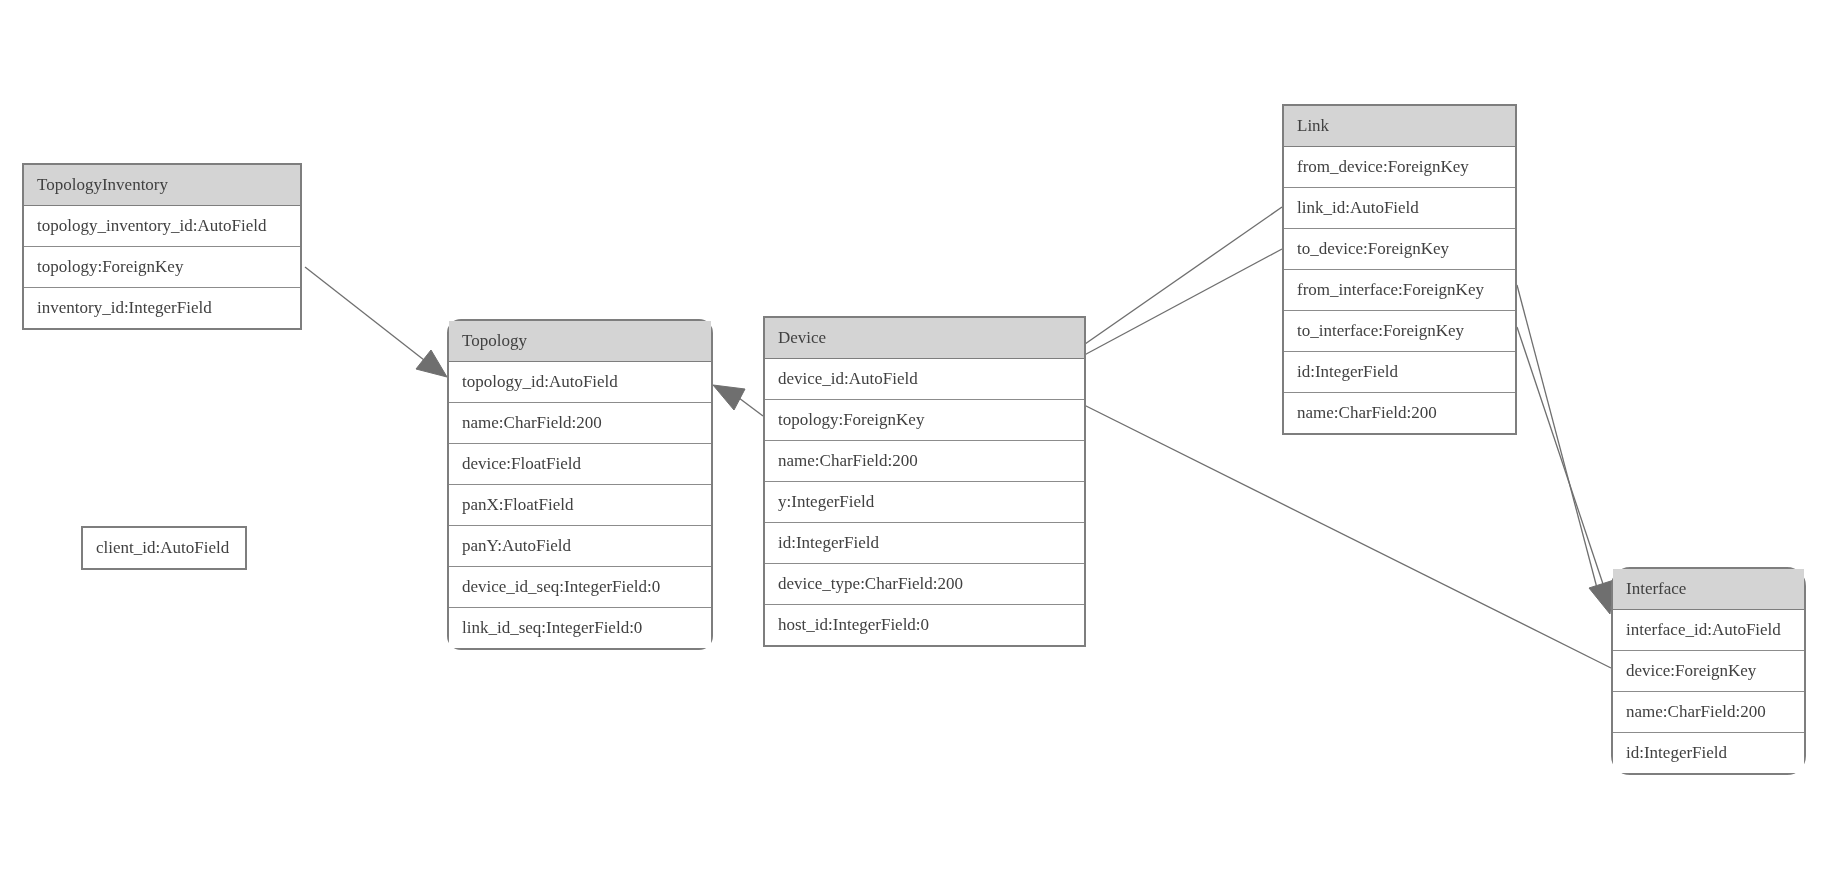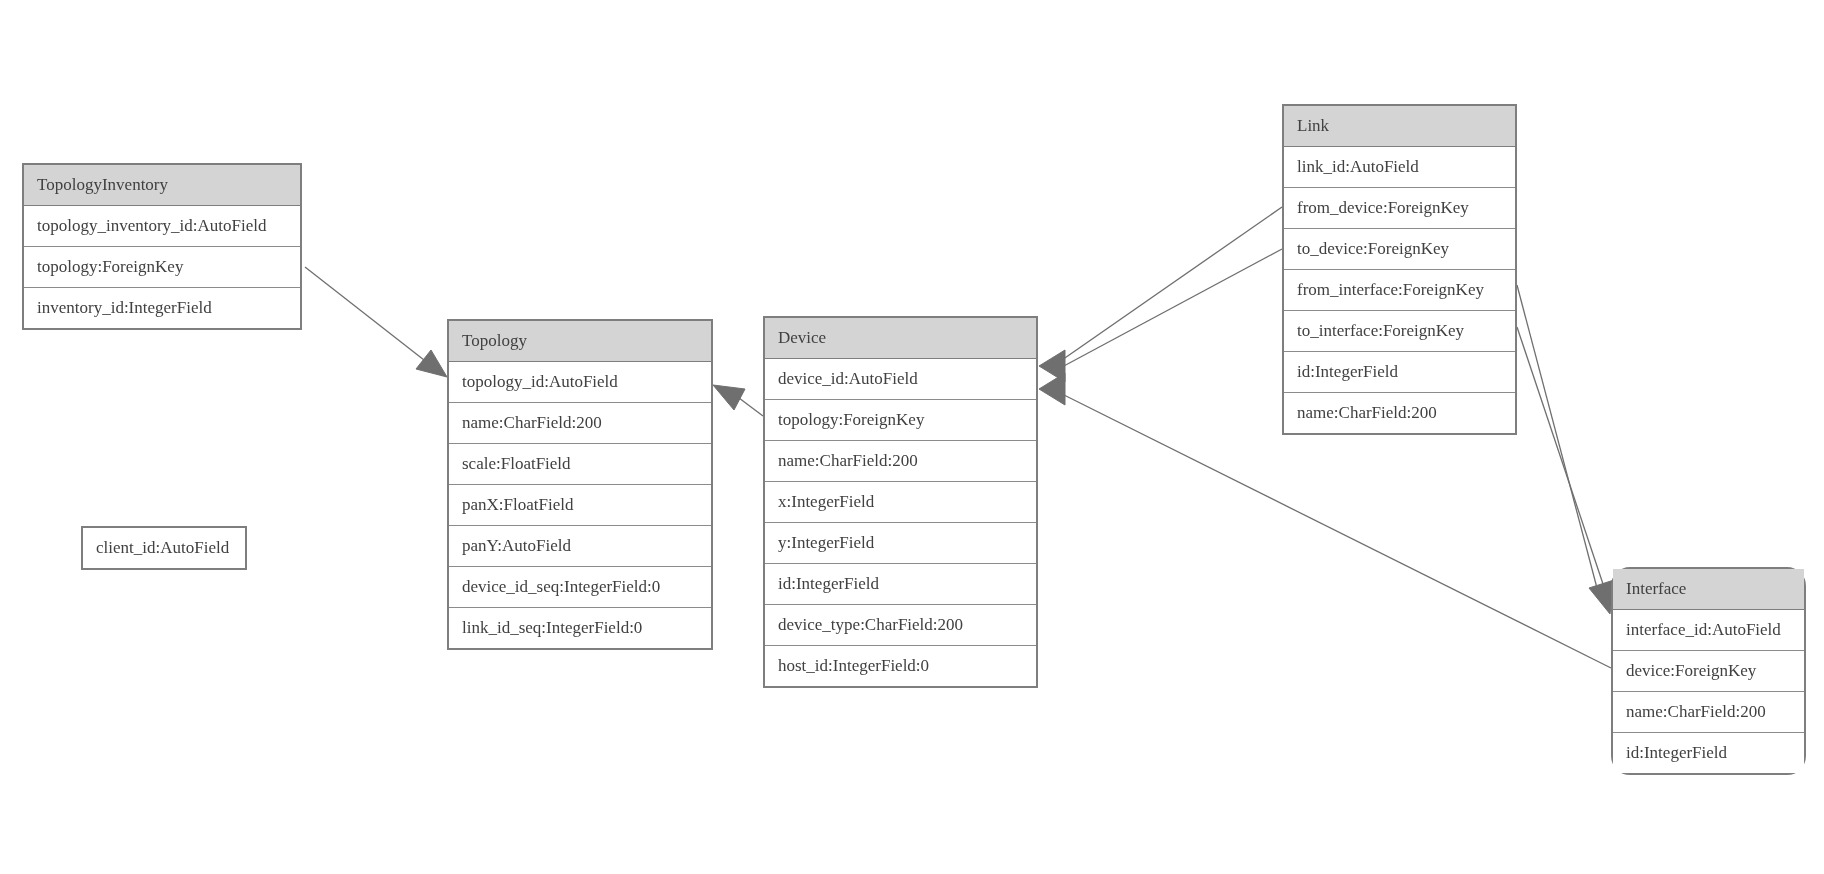--- a/index.html
+++ b/index.html
@@ -68,48 +68,47 @@
       <line x1="1517" y1="327" x2="1603" y2="584" stroke="#6f6f6f" stroke-width="1.3"></line>
       <polygon points="1610,614 1589,588 1614,580" fill="#6f6f6f" stroke="#6f6f6f"></polygon>
     </svg>
   <div id="entities">
       <div class="entity" style="left: 22px; top: 163px; width: 280px;">
         <div class="entity-header">TopologyInventory</div>
         <div class="entity-field">topology_inventory_id:AutoField</div>
         <div class="entity-field">topology:ForeignKey</div>
         <div class="entity-field">inventory_id:IntegerField</div>
       </div>
-      <div class="entity" style="left: 447px; top: 319px; width: 266px;">
+      <div class="entity" style="left: 447px; top: 319px; width: 266px; border-radius: 14px;">
         <div class="entity-header">Topology</div>
         <div class="entity-field">topology_id:AutoField</div>
         <div class="entity-field">name:CharField:200</div>
-        <div class="entity-field">scale:FloatField</div>
+        <div class="entity-field">device:FloatField</div>
         <div class="entity-field">panX:FloatField</div>
         <div class="entity-field">panY:AutoField</div>
         <div class="entity-field">device_id_seq:IntegerField:0</div>
         <div class="entity-field">link_id_seq:IntegerField:0</div>
       </div>
       <div class="entity" style="left: 81px; top: 526px; width: 166px;">
         <div class="entity-field">client_id:AutoField</div>
       </div>
-      <div class="entity" style="left: 763px; top: 316px; width: 275px;">
+      <div class="entity" style="left: 763px; top: 316px; width: 323px;">
         <div class="entity-header">Device</div>
         <div class="entity-field">device_id:AutoField</div>
         <div class="entity-field">topology:ForeignKey</div>
         <div class="entity-field">name:CharField:200</div>
-        <div class="entity-field">x:IntegerField</div>
         <div class="entity-field">y:IntegerField</div>
         <div class="entity-field">id:IntegerField</div>
         <div class="entity-field">device_type:CharField:200</div>
         <div class="entity-field">host_id:IntegerField:0</div>
       </div>
       <div class="entity" style="left: 1282px; top: 104px; width: 235px;">
         <div class="entity-header">Link</div>
+        <div class="entity-field">from_device:ForeignKey</div>
         <div class="entity-field">link_id:AutoField</div>
-        <div class="entity-field">from_device:ForeignKey</div>
         <div class="entity-field">to_device:ForeignKey</div>
         <div class="entity-field">from_interface:ForeignKey</div>
         <div class="entity-field">to_interface:ForeignKey</div>
         <div class="entity-field">id:IntegerField</div>
         <div class="entity-field">name:CharField:200</div>
       </div>
       <div class="entity" style="left: 1611px; top: 567px; width: 195px; border-radius: 19px;">
         <div class="entity-header">Interface</div>
         <div class="entity-field">interface_id:AutoField</div>
         <div class="entity-field">device:ForeignKey</div>

